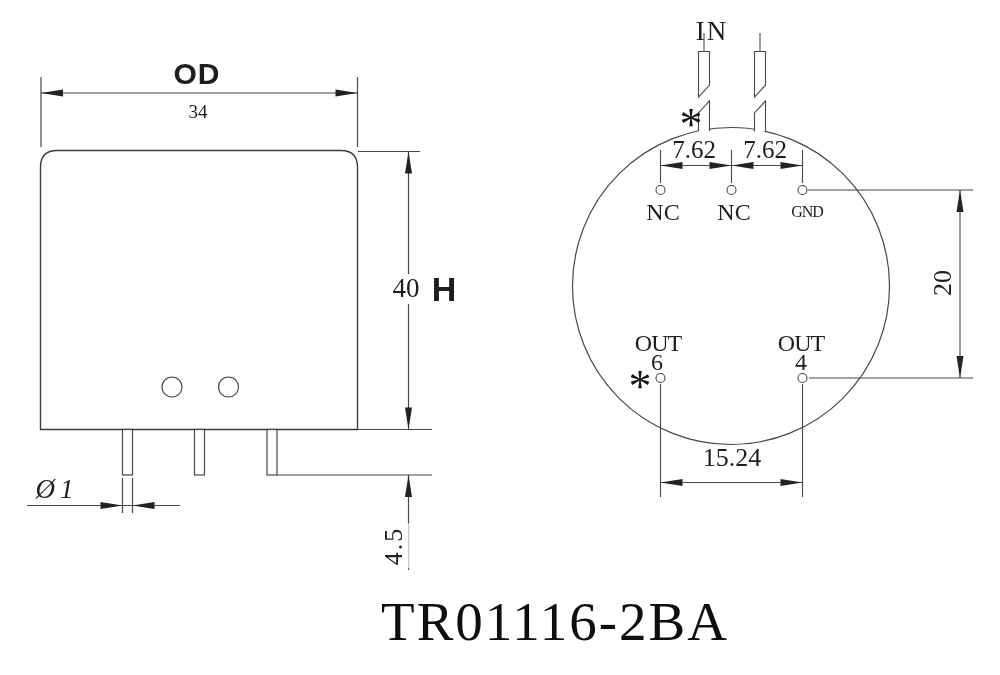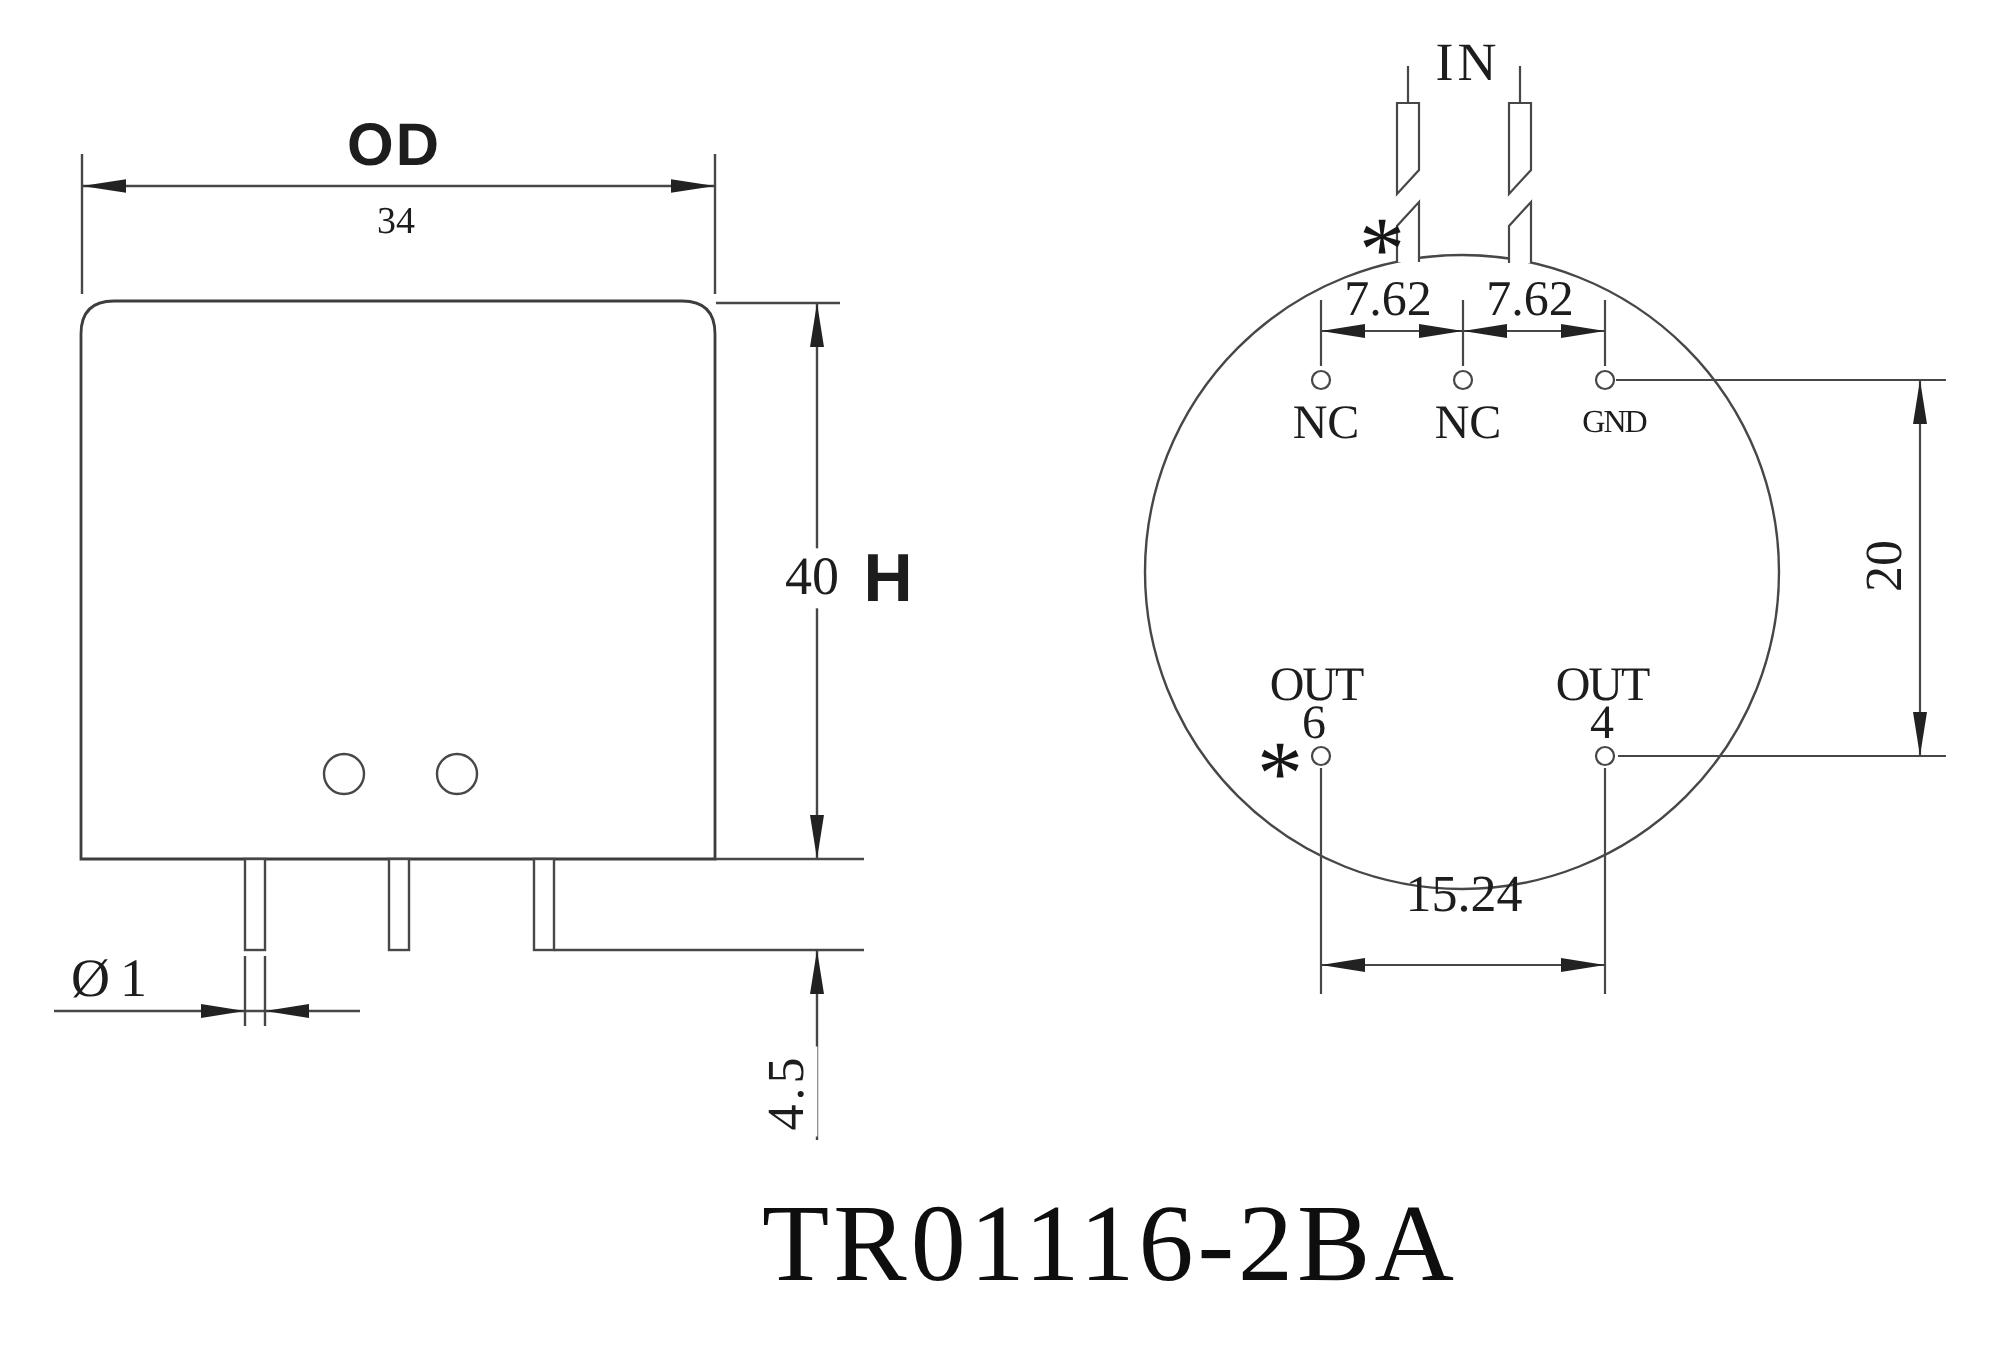--- a/index.html
+++ b/index.html
@@ -137,38 +137,38 @@
         <circle cx="660.5" cy="378" r="4.5"></circle>
         <circle cx="802.5" cy="378" r="4.5"></circle>
       </g>
     </g>
   </svg>
 
   <div class="lbl sans" style="left:197px; top:73px; font-size:30px; letter-spacing:1px;">OD</div>
   <div class="lbl" style="left:198px; top:112px; font-size:19px;">34</div>
   <div class="lbl bg" style="left:406px; top:289px; font-size:27px;">40</div>
   <div class="lbl sans" style="left:444px; top:290px; font-size:34px;">H</div>
-  <div class="lbl" style="left:57px; top:490px; font-size:27px; letter-spacing:5px; ">Ø1</div>
+  <div class="lbl" style="left:57px; top:490px; font-size:27px; letter-spacing:5px; font-style:italic;">Ø1</div>
   <div class="lbl rot bg" style="left:394px; top:546px; font-size:26px; letter-spacing:2px;">4.5</div>
 
-  <div class="lbl" style="left:734px; top:32px; font-size:27px; letter-spacing:2px;">IN</div>
+  <div class="lbl" style="left:712px; top:32px; font-size:27px; letter-spacing:2px;">IN</div>
   <div class="star" style="left:691px; top:102px;">*</div>
 
   <div class="lbl" style="left:694px; top:150px; font-size:25px;">7.62</div>
   <div class="lbl" style="left:765px; top:150px; font-size:25px;">7.62</div>
 
   <div class="lbl" style="left:663px; top:212px; font-size:24px;">NC</div>
   <div class="lbl" style="left:734px; top:212px; font-size:24px;">NC</div>
   <div class="lbl" style="left:807px; top:212px; font-size:16px; letter-spacing:-1px;">GND</div>
 
   <div class="lbl" style="left:658px; top:343px; font-size:24px; letter-spacing:-1px;">OUT</div>
   <div class="lbl" style="left:657px; top:362px; font-size:24px;">6</div>
   <div class="star" style="left:640px; top:364px;">*</div>
 
   <div class="lbl" style="left:801px; top:343px; font-size:24px; letter-spacing:-1px;">OUT</div>
   <div class="lbl" style="left:801px; top:362px; font-size:24px;">4</div>
 
   <div class="lbl rot bg" style="left:943px; top:283px; font-size:26px;">20</div>
-  <div class="lbl" style="left:732px; top:448px; font-size:26px;">15.24</div>
+  <div class="lbl" style="left:732px; top:458px; font-size:26px;">15.24</div>
 
   <div class="lbl title" style="left:555px; top:622px;">TR01116-2BA</div>
 
 </div>
 
 </body></html>

